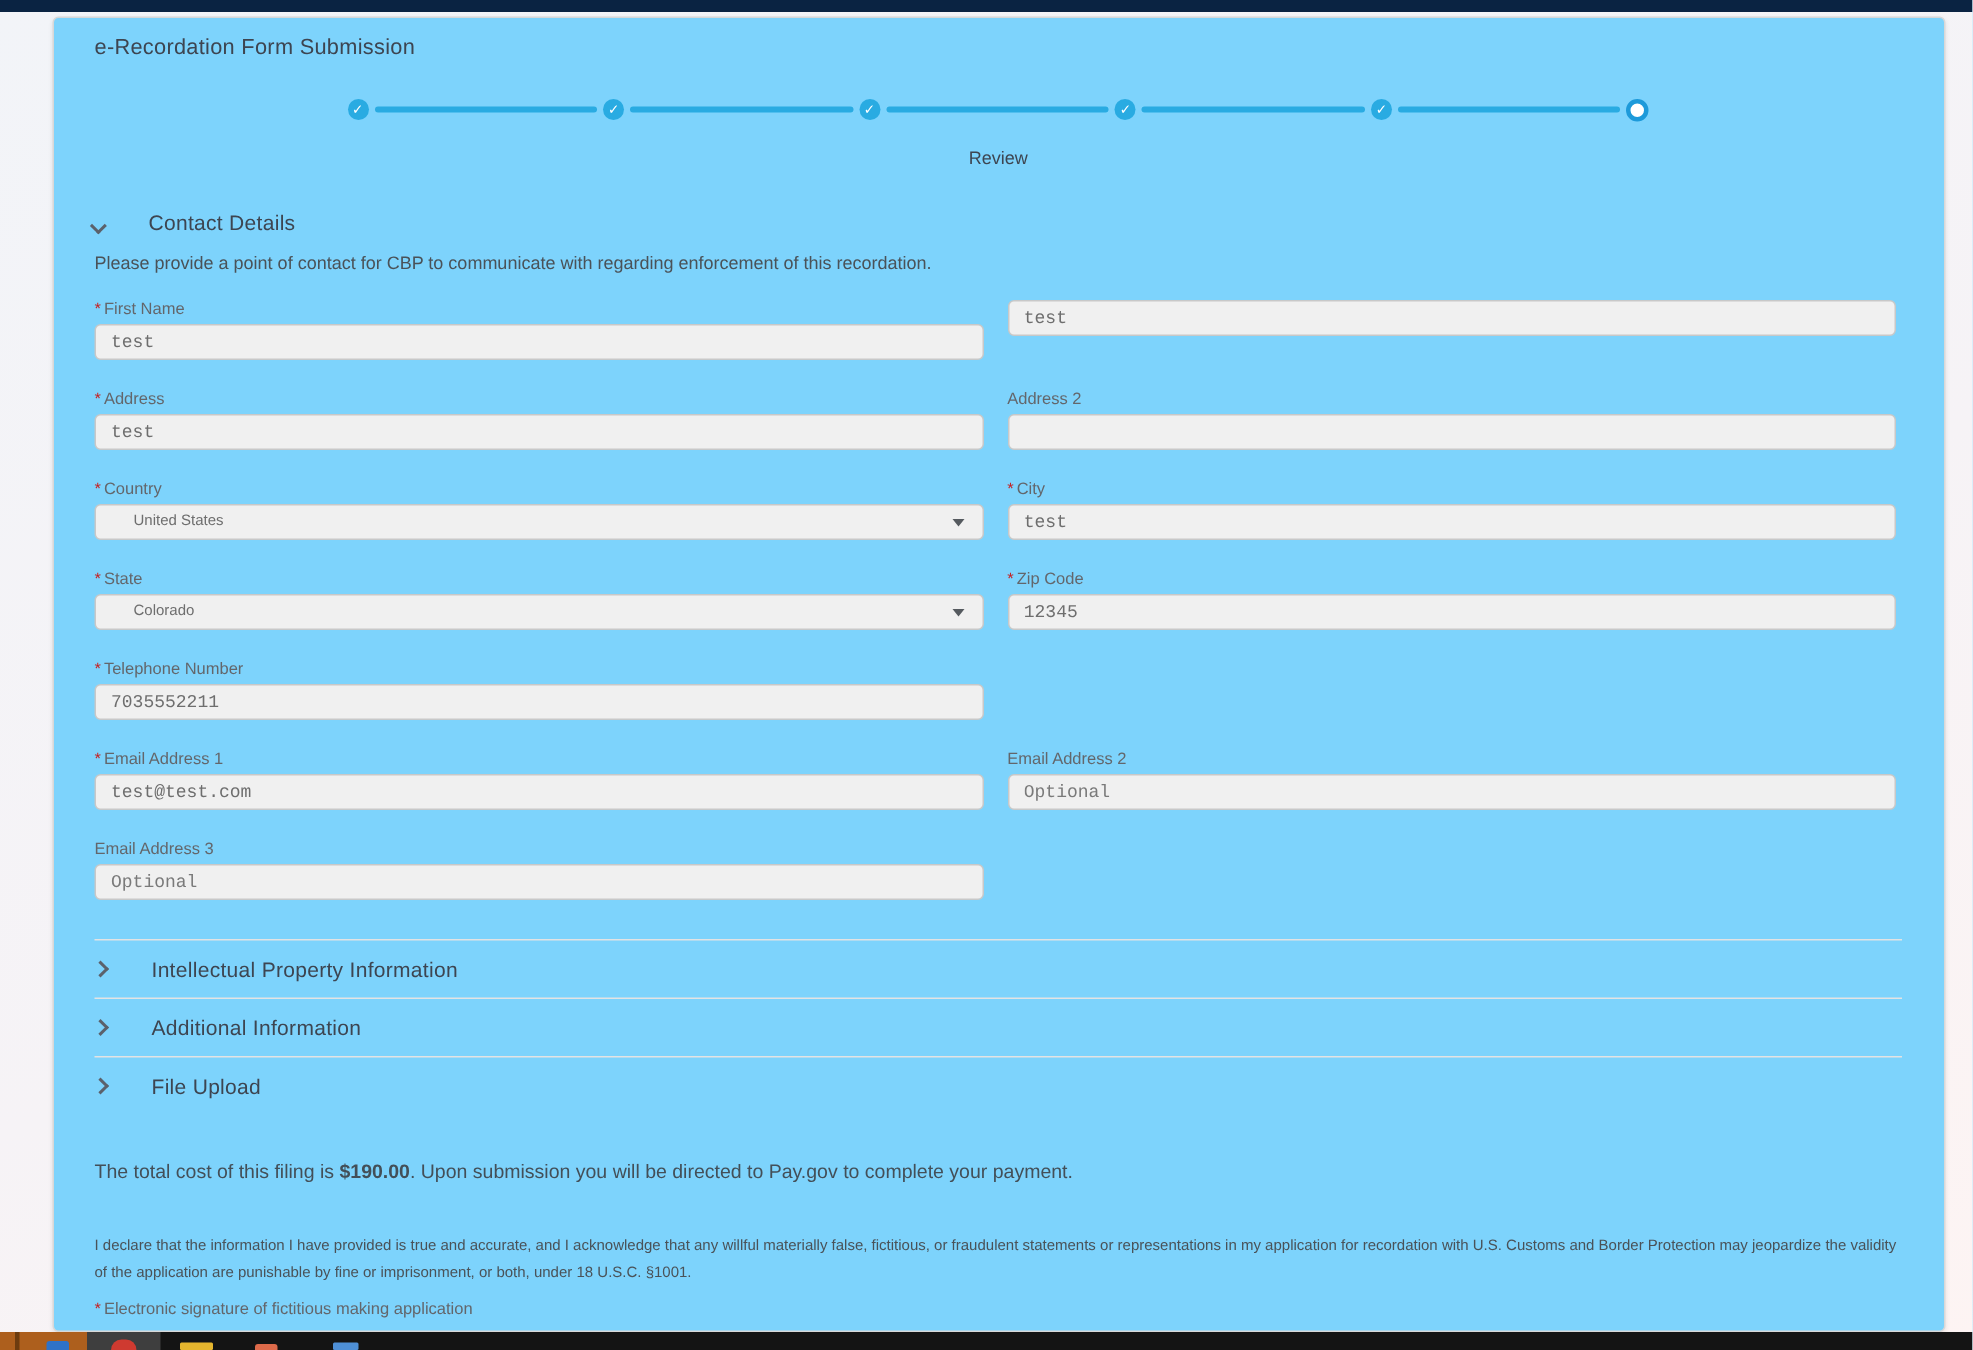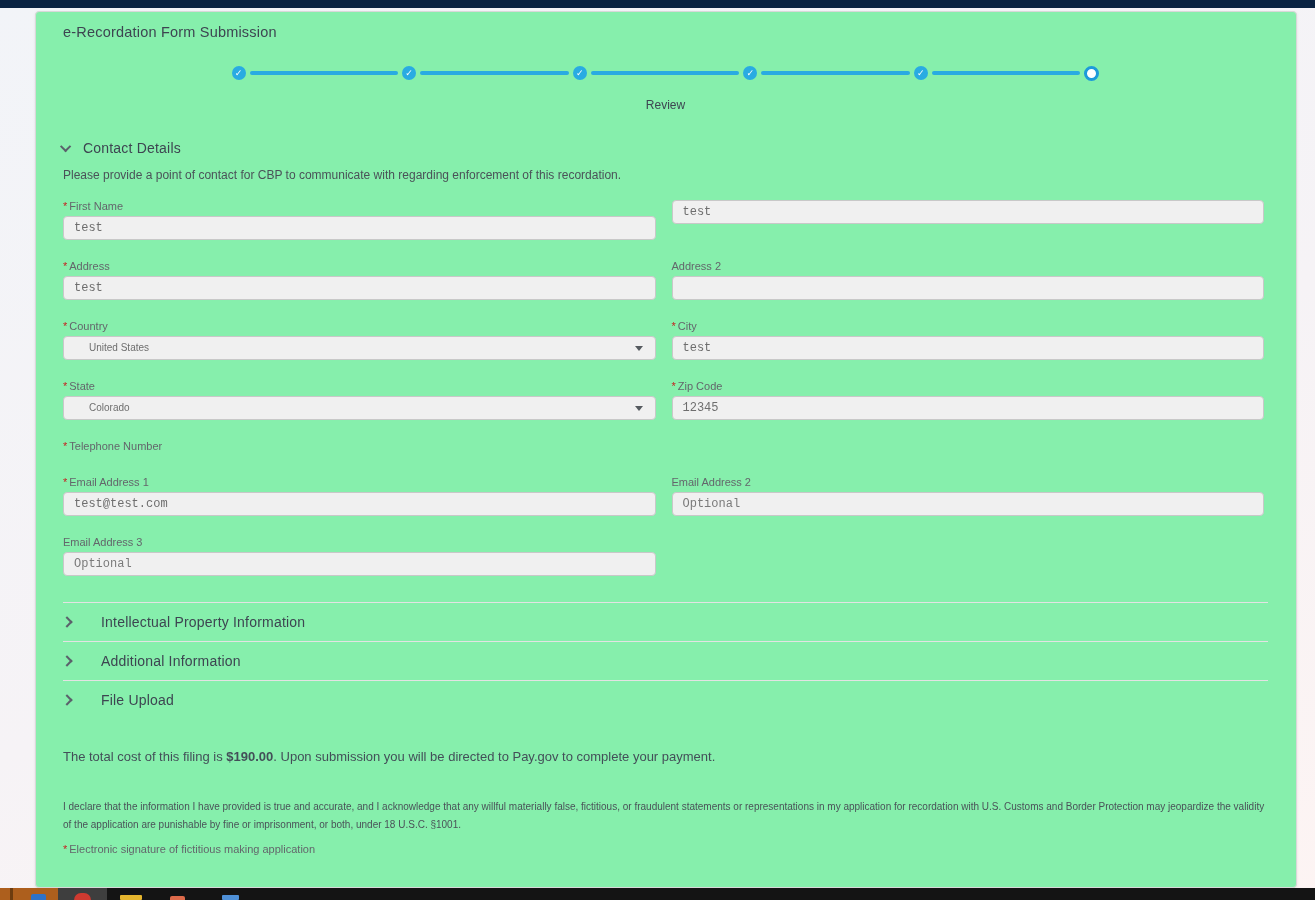--- a/index.html
+++ b/index.html
@@ -10,21 +10,21 @@
     position: relative;
   }
   .topbar {
     height: 8px; width: 100%;
     background: #0a2342;
   }
   .card {
     position: absolute;
     left: 35px; top: 11px;
     width: 1262px; height: 877px;
-    background: #86efac;
+    background: #7dd3fc;
     border: 1px solid #d8d8d8;
     border-radius: 4px;
     box-shadow: 0 1px 3px rgba(0,0,0,.08);
     padding: 12px 28px 0 27px;
     overflow: hidden;
   }
   .page-title {
     font-size: 14.5px;
     color: #3d4551;
     letter-spacing: .2px;
@@ -48,21 +48,21 @@
   .step-line {
     flex: 1 1 auto; height: 4px; background: #29abe2;
     border-radius: 2px; margin: 0 4px;
   }
   .step-label {
     text-align: center;
     font-size: 12px; color: #3d4551;
     margin-top: 16px; margin-bottom: 28px;
   }
   
-  .section-head { display: flex; align-items: center; gap: 12px; }
+  .section-head { display: flex; align-items: flex-end; gap: 28px; }
   .chev {
     width: 8px; height: 8px;
     border-left: 2px solid #5b616b; border-bottom: 2px solid #5b616b;
     display: inline-block; flex: 0 0 auto;
   }
   .chev.down  { transform: rotate(-45deg) translateY(-2px); }
   .chev.right { transform: rotate(-135deg); }
   .section-title { font-size: 14px; color: #3d4551; letter-spacing: .2px; }
   .section-desc { font-size: 12px; color: #4a5258; margin: 12px 0 18px 0; }
   
@@ -214,20 +214,21 @@
       </div>
     </div>
 
     <div class="field">
       <label><span class="req">*</span><span>Zip Code</span></label>
       <div class="box"><input value="12345" style=""></div>
     </div>
 
     <div class="field">
       <label><span class="req">*</span><span>Telephone Number</span></label>
+      <div class="box"><input value="7035552211" style=""></div>
     </div>
 
     <div></div>
 
     <div class="field">
       <label><span class="req">*</span><span>Email Address 1</span></label>
       <div class="box"><input value="test@test.com" style=""></div>
     </div>
 
     <div class="field">

